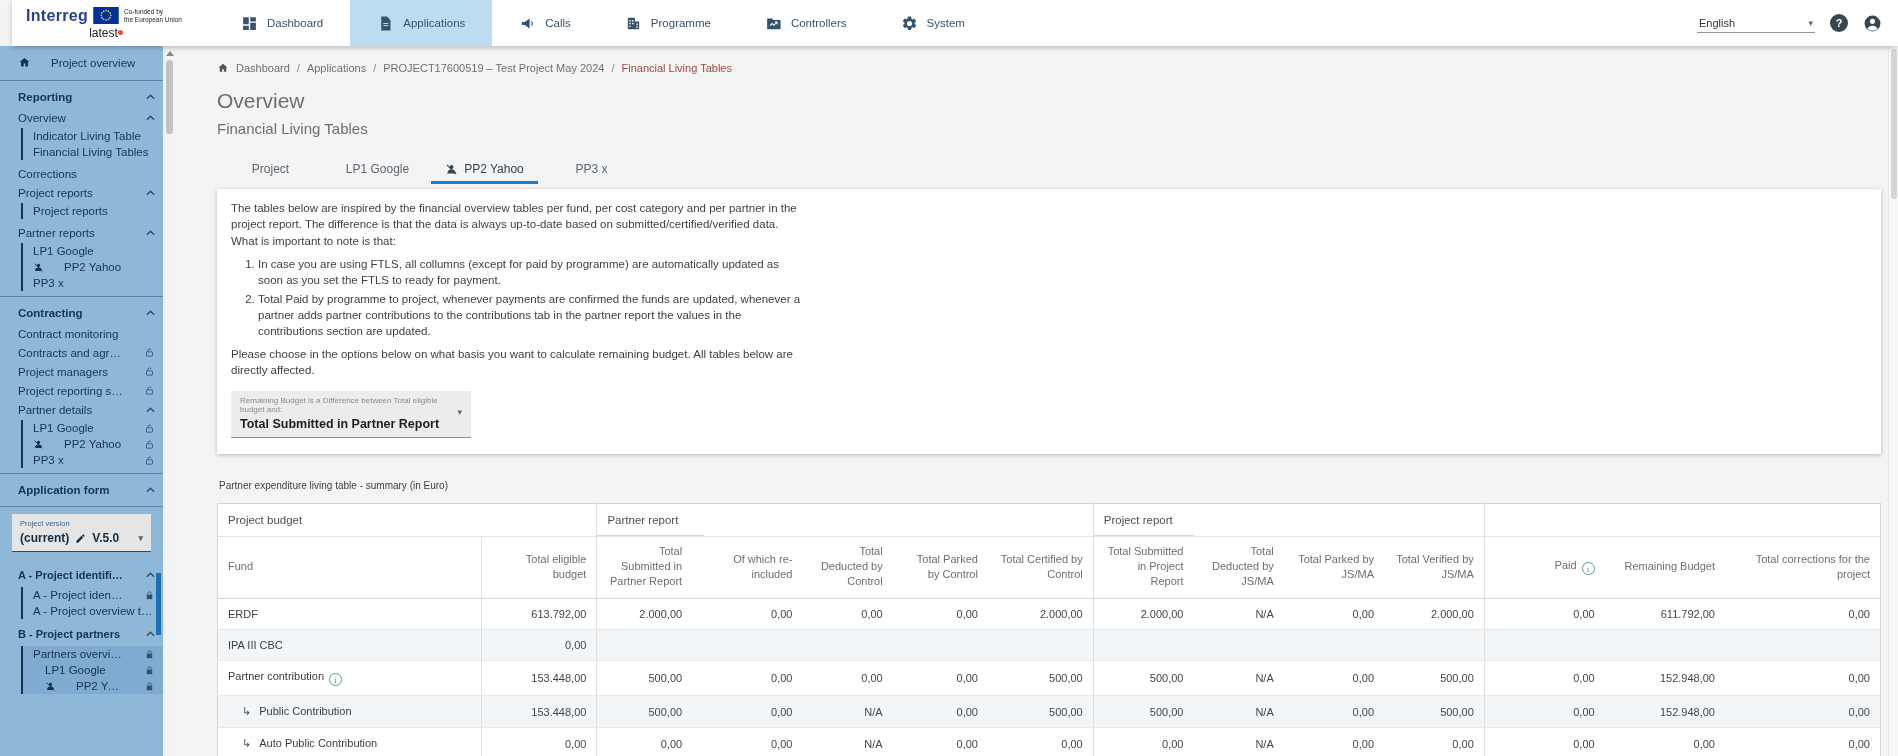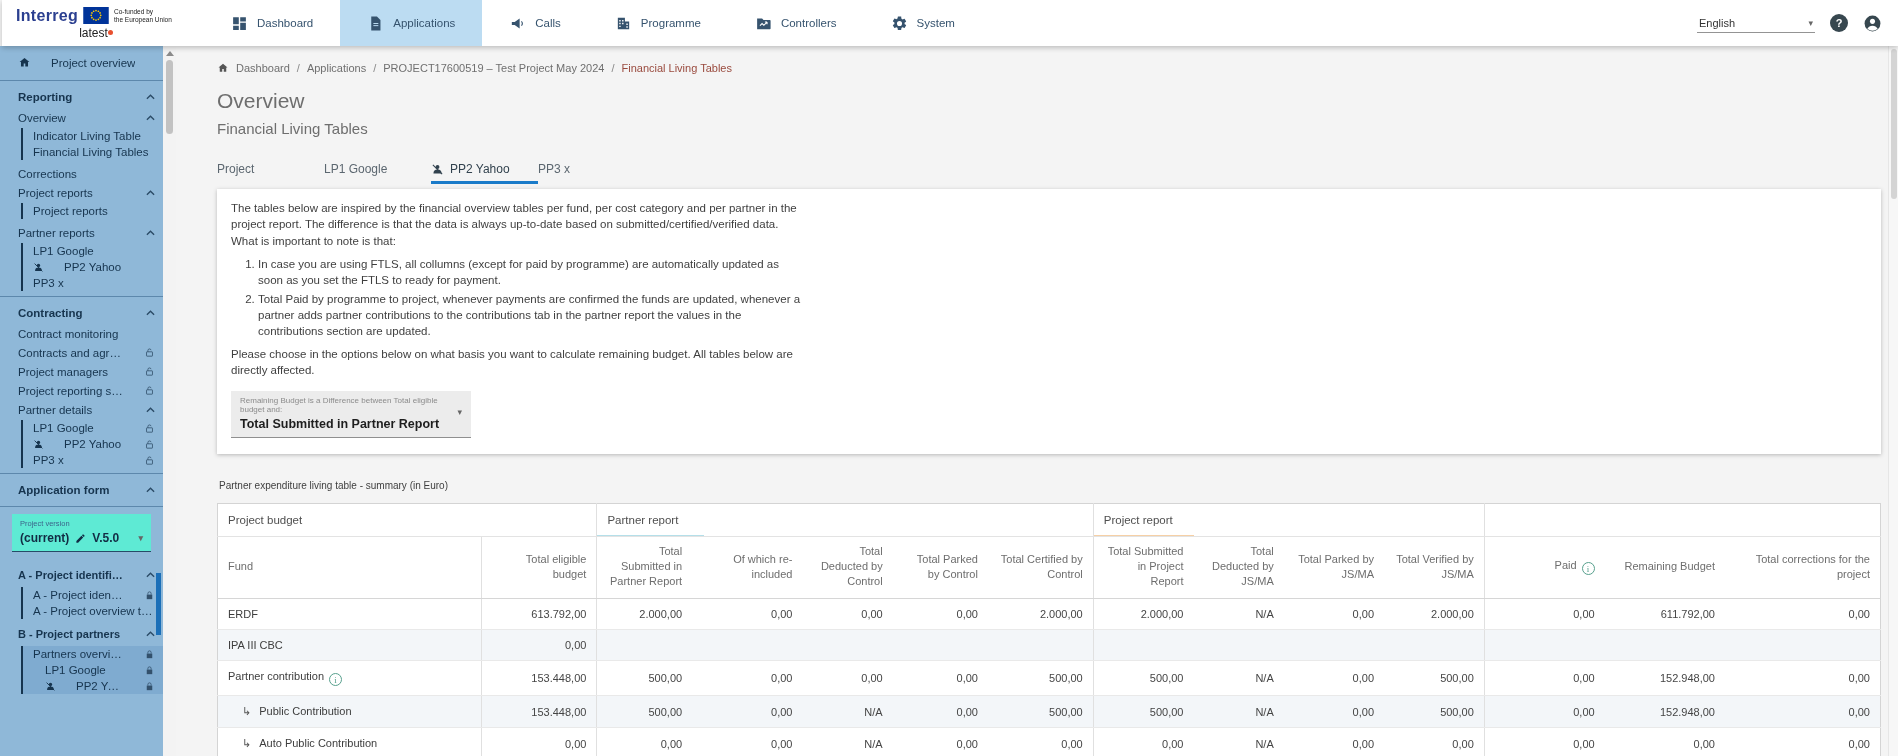--- a/index.html
+++ b/index.html
@@ -3,21 +3,21 @@
 <meta charset="utf-8">
 <style>
   * { box-sizing: border-box; margin: 0; padding: 0; }
   html,body { background:#e9e9e9; }
   .screen{
     position:relative; width:1898px; height:756px; overflow:hidden;
     font-family:"Liberation Sans", sans-serif; background:#f4f4f4; color:#333;
   }
   svg{display:block}
   
-  .topbar{position:absolute;top:0;left:2px;right:0;height:46px;background:#fff;
+  .topbar{position:absolute;top:0;left:12px;right:0;height:46px;background:#fff;
     box-shadow:0 2px 5px rgba(0,0,0,.22);display:flex;align-items:stretch;z-index:10;}
   .brand{display:flex;flex-direction:column;justify-content:center;margin-left:14px;width:160px;}
   .brand-top{display:flex;align-items:center;gap:5px;}
   .brand-name{color:#2b3f90;font-weight:bold;font-size:16px;letter-spacing:.3px;}
   .cofund{font-size:6.5px;line-height:8px;color:#222;width:58px;}
   .brand-bottom{display:flex;align-items:center;justify-content:center;font-size:12px;color:#222;margin-top:1px;}
   .dot{width:5px;height:5px;border-radius:50%;background:#e8502f;display:inline-block;}
   .nav{display:flex;align-items:stretch;margin-left:28px;}
   .nav-item{display:flex;align-items:center;gap:9px;padding:0 27px;font-size:11.5px;color:#36536e;cursor:pointer;}
   .nav-item.active{background:#bcdcf2;}
@@ -38,21 +38,21 @@
   .sb-row.s{height:16px;}
   .sb-group{border-left:2px solid #16344e;margin:1px 0 4px 21px;}
   .sb-group .sb-row{padding-left:10px;}
   .sb-group .sb-row.ind2{padding-left:22px;}
   .sb-row.hl{background:#7fabd0;}
   .sb-lab{overflow:hidden;text-overflow:ellipsis;}
   .chev{margin-left:auto;color:#2a4a66;}
   .lock{margin-left:auto;color:#33516c;display:flex;}
   .sb-ic{display:flex;color:#16344e;}
   hr.sb-div{border:0;border-top:1px solid #5d88ac;margin:5px 0;}
-  .sb-version{margin:7px 12px 12px 12px;background:#5eead4;border-bottom:1px solid #274b68;
+  .sb-version{margin:7px 12px 12px 12px;background:#e5e5e5;border-bottom:1px solid #274b68;
     padding:5px 8px 6px 8px;cursor:pointer;}
   .v-label{font-size:7.5px;color:#3c648a;margin-bottom:3px;}
   .v-row{display:flex;align-items:center;gap:6px;font-size:12px;color:#122c44;font-weight:bold;}
   .v-row .caret{margin-left:auto;}
   .sb-innerbar{position:absolute;left:156px;top:527px;width:5px;height:62px;background:#1b6fb8;}
   
   .sb-scroll{position:absolute;left:163px;top:46px;bottom:0;width:13px;background:#f3f3f3;z-index:5;}
   .sb-scroll .arrow{width:0;height:0;border-left:4px solid transparent;border-right:4px solid transparent;
     border-bottom:5px solid #8a8a8a;margin:5px auto 4px auto;}
   .sb-scroll .thumb{width:7px;height:74px;background:#c2c2c2;border-radius:4px;margin:0 auto;}
@@ -63,21 +63,21 @@
   .main{position:absolute;left:176px;top:46px;right:10px;bottom:0;overflow:hidden;
     background:#f4f4f4;padding:16px 7px 0 41px;}
   .breadcrumb{display:flex;align-items:center;gap:7px;font-size:11px;color:#6f6f6f;}
   .breadcrumb .bc-home{color:#555;display:flex;}
   .breadcrumb .sep{color:#8a8a8a;}
   .breadcrumb .cur{color:#9a4b3f;}
   .page-title{font-size:21px;color:#6e6e6e;font-weight:400;margin-top:15px;}
   .page-subtitle{font-size:15px;color:#6e6e6e;font-weight:400;margin-top:7px;}
   
   .tabs{display:flex;margin-top:17px;font-size:12px;color:#5c6770;}
-  .tab{width:107px;text-align:center;padding:8px 0;cursor:pointer;display:flex;align-items:center;gap:6px;}
+  .tab{width:107px;text-align:center;padding:8px 0;cursor:pointer;display:flex;align-items:center;justify-content:center;gap:6px;}
   .tab.active{color:#32424e;border-bottom:3px solid #1a7bc9;padding-bottom:5px;}
   .tab svg{width:13px;height:13px;}
   
   .card{background:#fff;box-shadow:0 1px 4px rgba(0,0,0,.25);margin-top:5px;width:1664px;
     padding:11px 16px 16px 14px;}
   .intro{width:570px;font-size:11.5px;color:#3f3f3f;line-height:1.42;}
   .intro ol{margin:7px 0 6px 0;padding-left:27px;}
   .intro li{margin-bottom:2px;}
   .select{margin-top:13px;width:240px;background:#ececec;border-bottom:1px solid #8f8f8f;
     padding:5px 9px 6px 9px;position:relative;cursor:pointer;}

